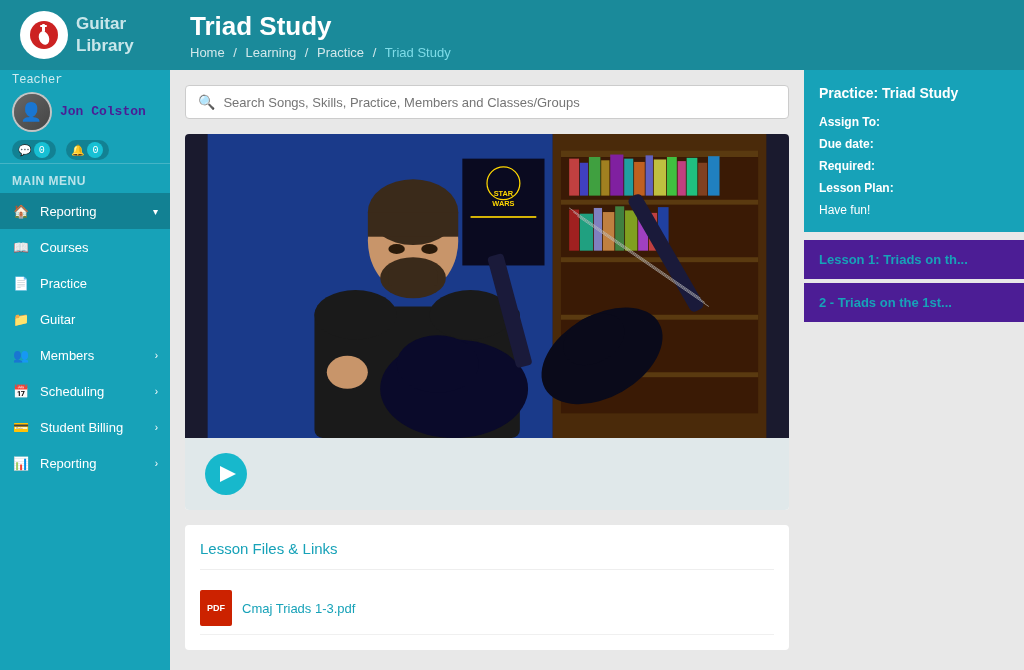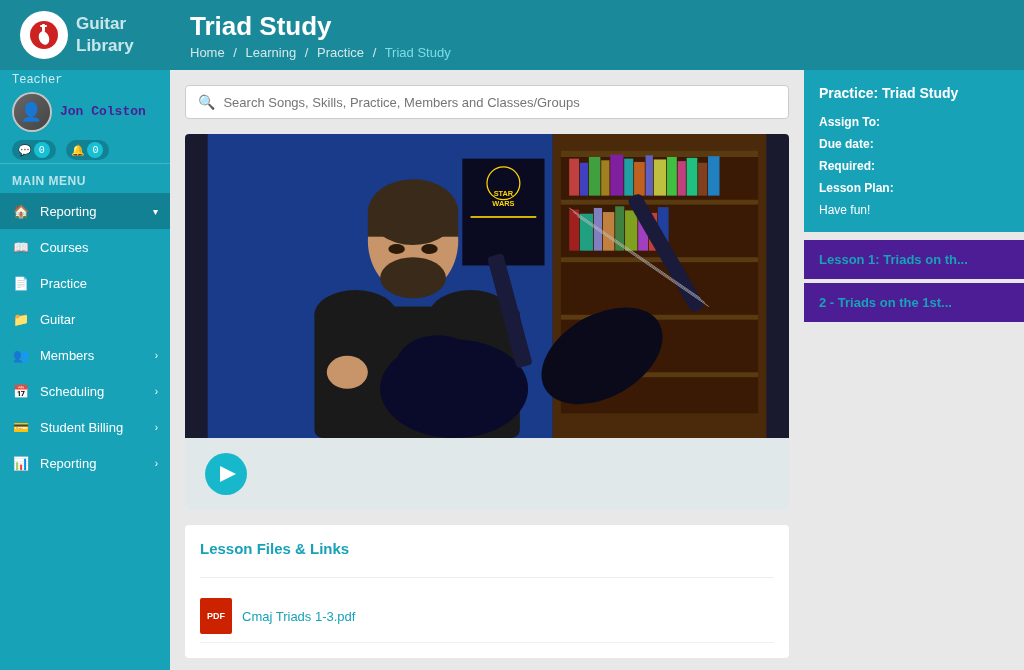--- a/index.html
+++ b/index.html
@@ -142,22 +142,22 @@
       content: ''; border-style: solid;
       border-width: 8px 0 8px 16px;
       border-color: transparent transparent transparent white;
       margin-left: 3px;
     }
 
     .lesson-files-section {
       background: white; border-radius: 4px; padding: 15px;
     }
     .lesson-files-title {
-      color: #17a2b8; font-size: 15px; font-weight: bold; margin-bottom: 12px;
-      border-bottom: 1px solid #eee; padding-bottom: 20px;
+      color: #17a2b8; font-size: 15px; font-weight: normal; margin-bottom: 12px;
+      border-bottom: 1px solid #eee; padding-bottom: 12px;
     }
     .file-item {
       display: flex; align-items: center; gap: 10px;
       padding: 8px 0; border-bottom: 1px solid #f0f0f0;
     }
     .pdf-icon {
       width: 32px; height: 36px; background: #cc2200;
       display: flex; align-items: center; justify-content: center;
       color: white; font-size: 9px; font-weight: bold; border-radius: 2px;
       flex-shrink: 0;

